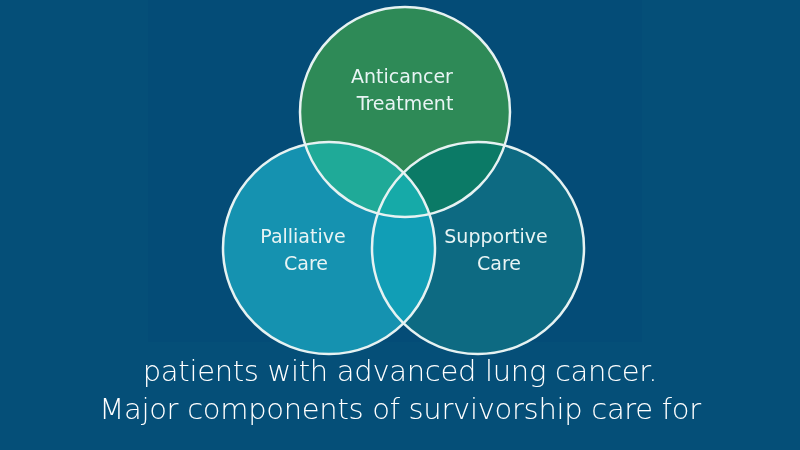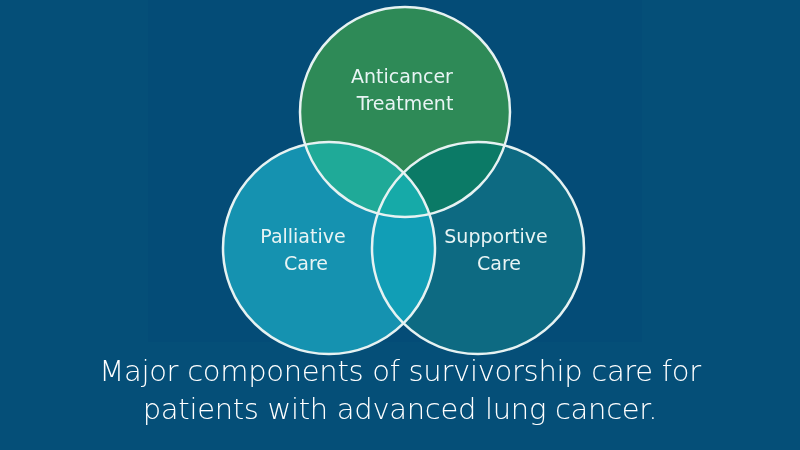--- a/index.html
+++ b/index.html
@@ -71,15 +71,15 @@
     <tspan x="306" y="243">Palliative</tspan>
     <tspan x="306" y="270">Care</tspan>
   </text>
   <text class="lbl" text-anchor="middle">
     <tspan x="499" y="243">Supportive</tspan>
     <tspan x="499" y="270">Care</tspan>
   </text>
 </svg>
 
 <div class="caption">
+  <span>patients with advanced lung cancer.</span>
   <span>Major components of survivorship care for</span>
-  <span>patients with advanced lung cancer.</span>
 </div>
 
 </body></html>

